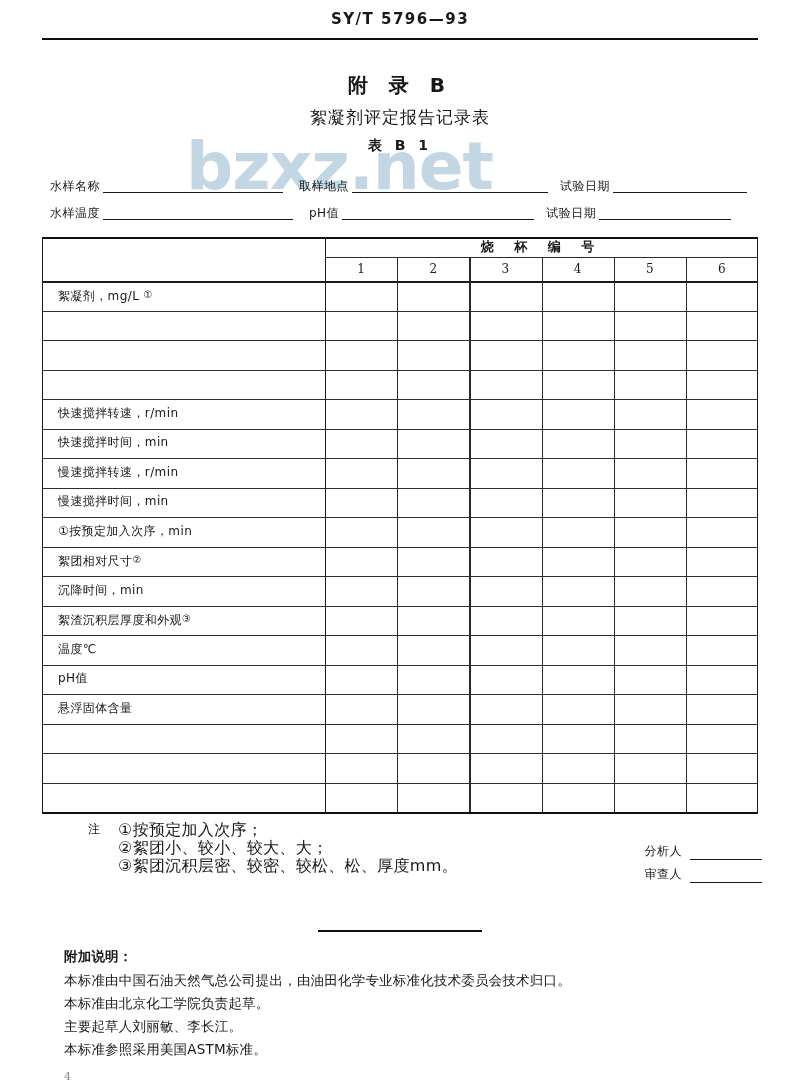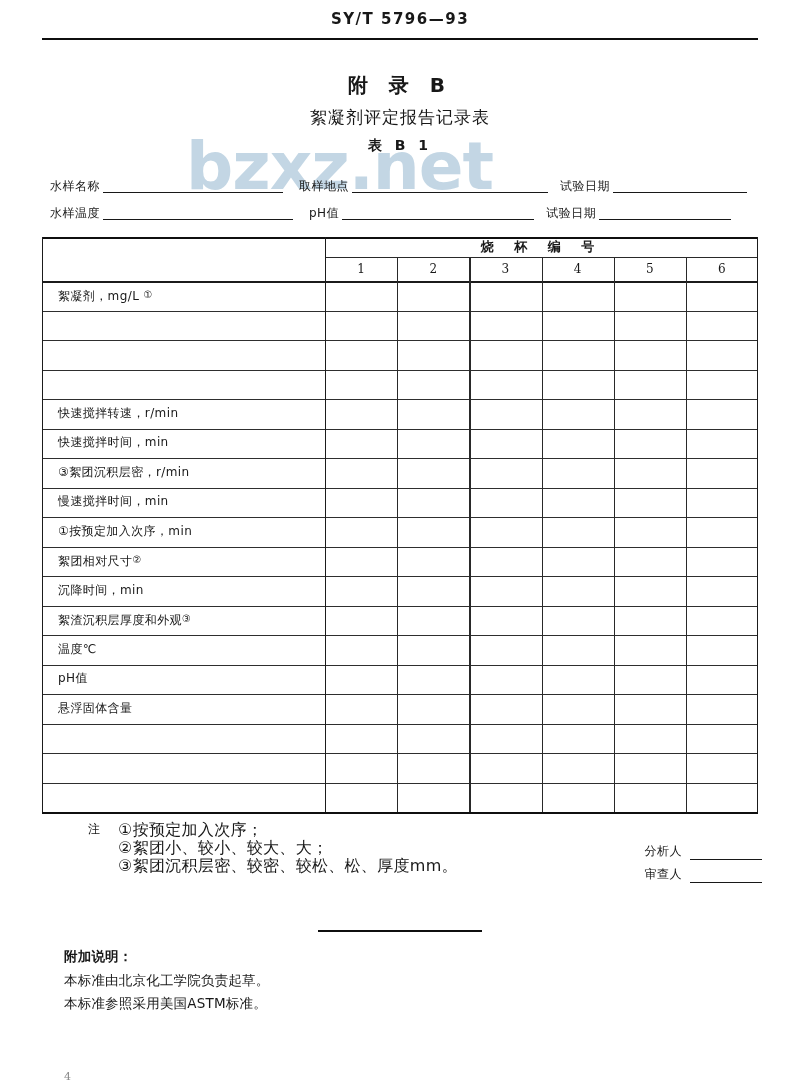--- a/index.html
+++ b/index.html
@@ -389,21 +389,21 @@
     <div style="position: absolute; left: 500.5px; top: 163px; width: 70.1667px; height: 27.5px;"></div>
     <div style="position: absolute; left: 572.667px; top: 163px; width: 70.1667px; height: 27.5px;"></div>
     <div style="position: absolute; left: 644.833px; top: 163px; width: 70.1667px; height: 27.5px;"></div>
     <div class="rowlabel" style="top: 198.25px;">快速搅拌时间，min</div>
     <div style="position: absolute; left: 284px; top: 192.5px; width: 70.1667px; height: 27.5px;"></div>
     <div style="position: absolute; left: 356.167px; top: 192.5px; width: 70.1667px; height: 27.5px;"></div>
     <div style="position: absolute; left: 428.333px; top: 192.5px; width: 70.1667px; height: 27.5px;"></div>
     <div style="position: absolute; left: 500.5px; top: 192.5px; width: 70.1667px; height: 27.5px;"></div>
     <div style="position: absolute; left: 572.667px; top: 192.5px; width: 70.1667px; height: 27.5px;"></div>
     <div style="position: absolute; left: 644.833px; top: 192.5px; width: 70.1667px; height: 27.5px;"></div>
-    <div class="rowlabel" style="top: 227.75px;">③絮团沉积层密，r/min</div>
+    <div class="rowlabel" style="top: 227.75px;">慢速搅拌转速，r/min</div>
     <div style="position: absolute; left: 284px; top: 222px; width: 70.1667px; height: 27.5px;"></div>
     <div style="position: absolute; left: 356.167px; top: 222px; width: 70.1667px; height: 27.5px;"></div>
     <div style="position: absolute; left: 428.333px; top: 222px; width: 70.1667px; height: 27.5px;"></div>
     <div style="position: absolute; left: 500.5px; top: 222px; width: 70.1667px; height: 27.5px;"></div>
     <div style="position: absolute; left: 572.667px; top: 222px; width: 70.1667px; height: 27.5px;"></div>
     <div style="position: absolute; left: 644.833px; top: 222px; width: 70.1667px; height: 27.5px;"></div>
     <div class="rowlabel" style="top: 257.25px;">慢速搅拌时间，min</div>
     <div style="position: absolute; left: 284px; top: 251.5px; width: 70.1667px; height: 27.5px;"></div>
     <div style="position: absolute; left: 356.167px; top: 251.5px; width: 70.1667px; height: 27.5px;"></div>
     <div style="position: absolute; left: 428.333px; top: 251.5px; width: 70.1667px; height: 27.5px;"></div>
@@ -495,18 +495,20 @@
     <span class="sign-label">审查人</span>
     <span class="sign-line"></span>
   </div>
 </div>
 
 <div class="mid-divider"></div>
 
 <div class="closing">
   <div class="closing-title">附加说明：</div>
   <div id="closing-lines">
+      <p>本标准由中国石油天然气总公司提出，由油田化学专业标准化技术委员会技术归口。</p>
       <p>本标准由北京化工学院负责起草。</p>
+      <p>主要起草人刘丽敏、李长江。</p>
       <p>本标准参照采用美国ASTM标准。</p>
     </div>
 </div>
 
 <div class="page-num">4</div>
 
 </body></html>

